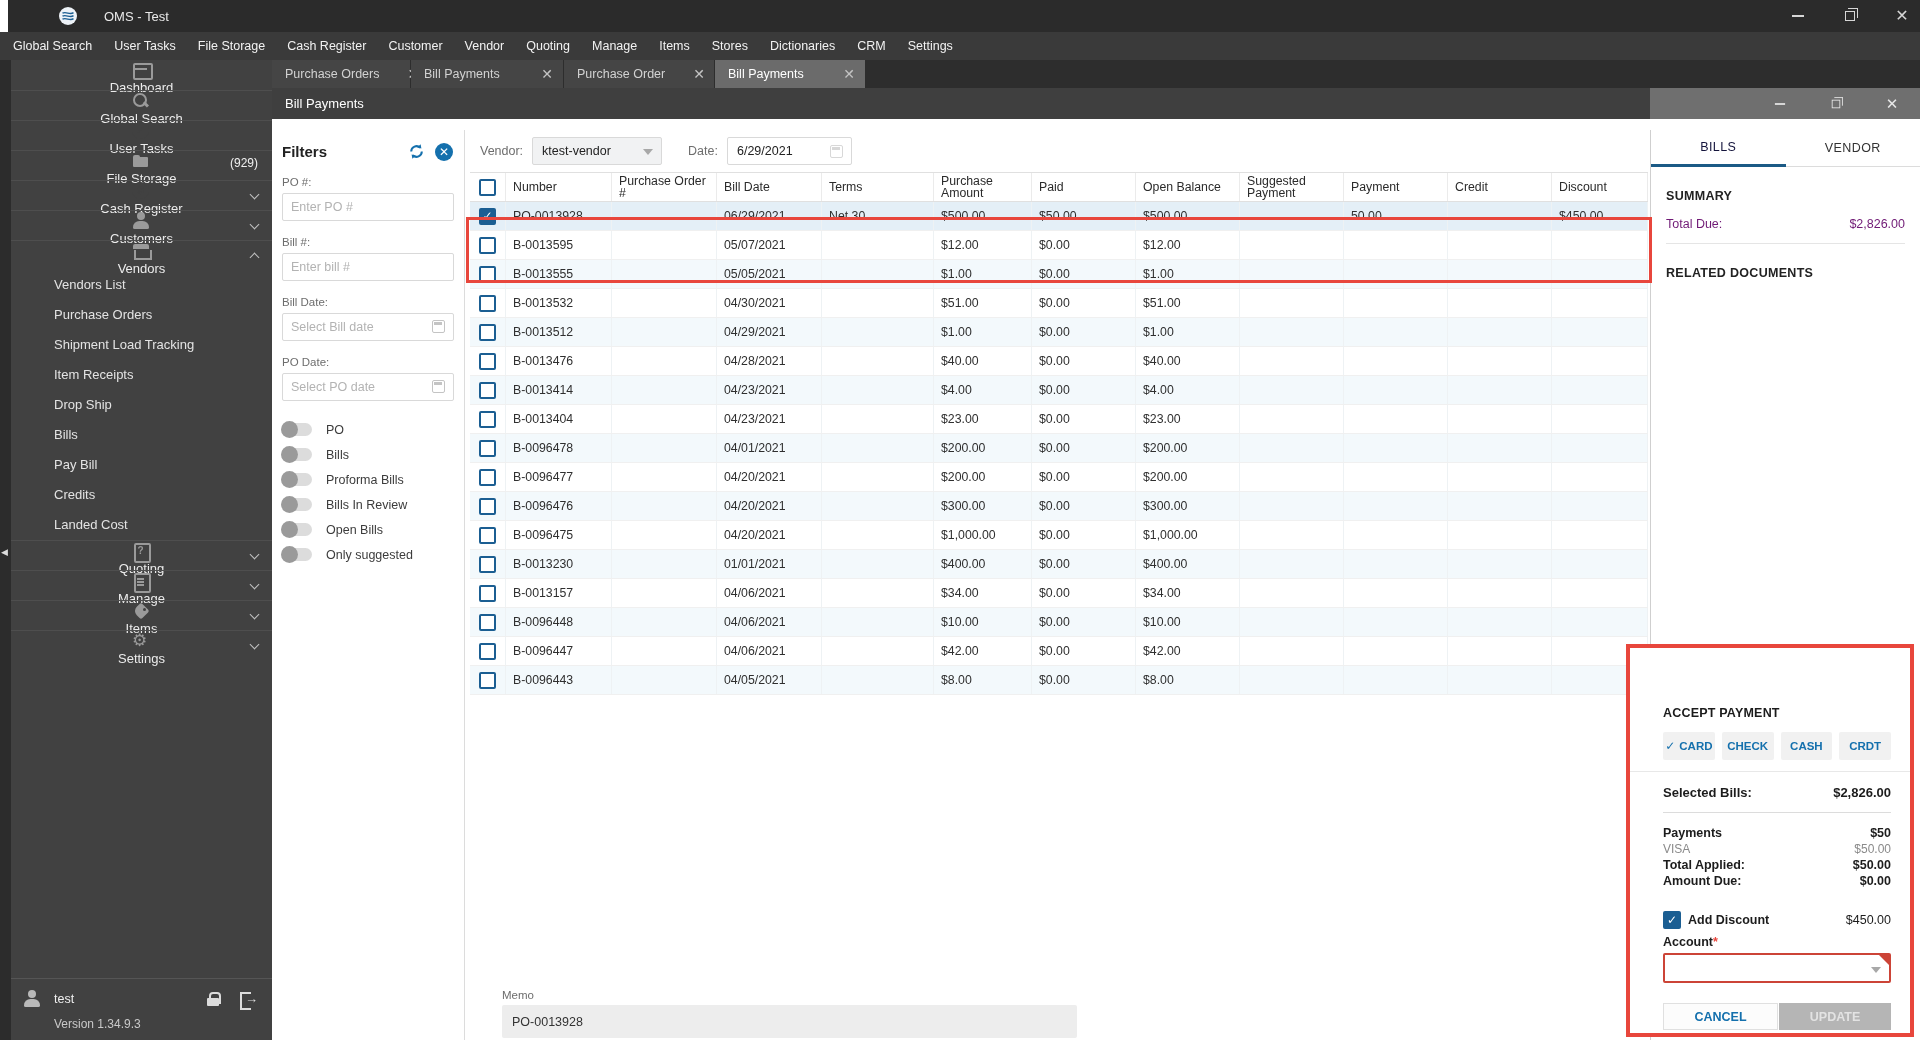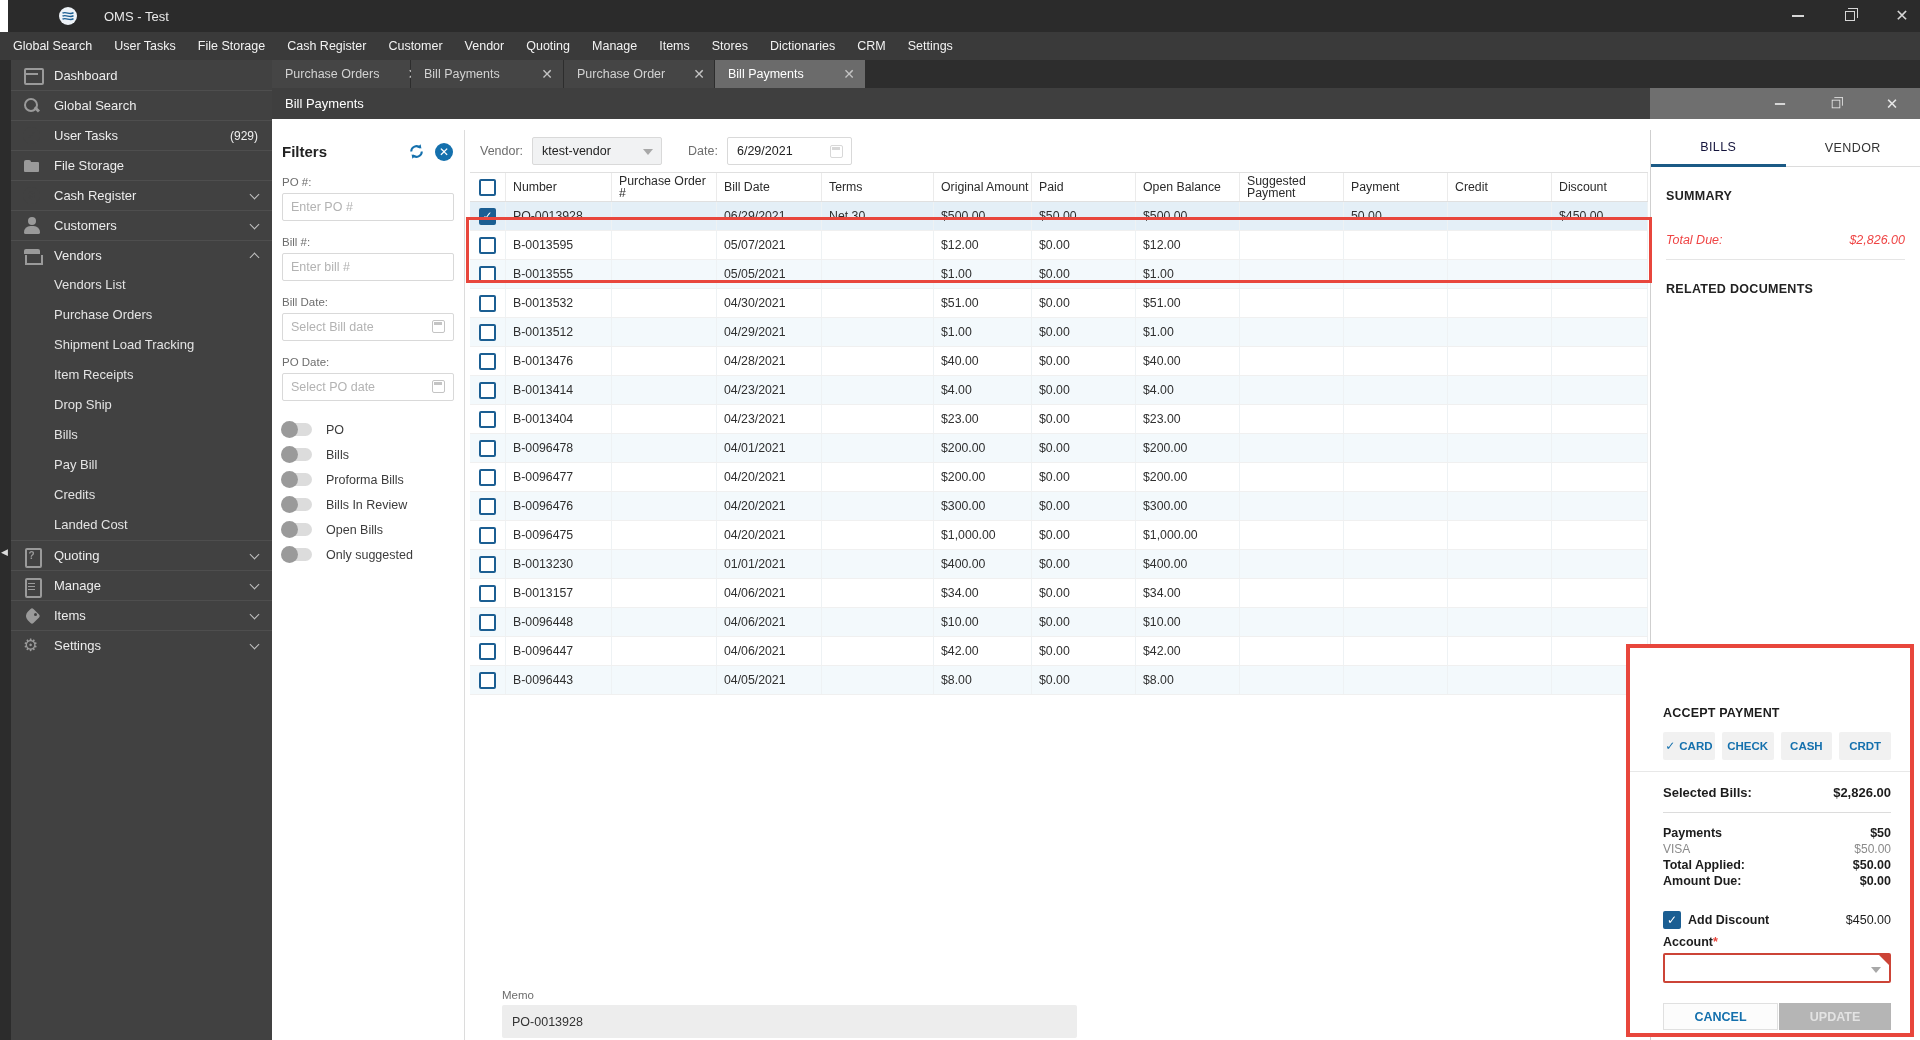--- a/index.html
+++ b/index.html
@@ -25,21 +25,21 @@
   .menu-item { color:#f2f2f2; font-size:12.5px; padding:0 11px; height:28px; line-height:28px; cursor:pointer; }
 
   
   .app-body { position:absolute; left:0; top:60px; width:1920px; height:980px; display:flex; }
 
   
   .sidebar { position:relative; width:272px; height:980px; background:#414141; flex:none; }
   .sidebar-strip { position:absolute; left:0; top:0; width:11px; height:100%; background:#2c2c2c; }
   .collapse-arrow { position:absolute; left:1px; top:487px; color:#dcdcdc; font-size:9px; cursor:pointer; }
   .sidebar-items { position:absolute; left:11px; top:0; width:261px; }
-  .side-item { height:30px; display:flex; align-items:center; border-top:1px solid #4e4e4e; cursor:pointer; position:relative; }
+  .side-item { height:30px; display:flex; align-items:center; border-top:1px solid #4e4e4e; cursor:pointer; position:relative;flex-direction:column; }
   .side-item:first-child { border-top:none; }
   .side-label { color:#ececec; font-size:13px; margin-left:0; }
   .side-sub { height:30px; line-height:30px; color:#e3e3e3; font-size:13px; padding-left:43px; cursor:pointer; }
   .side-badge { margin-left:auto; margin-right:14px; color:#f0f0f0; font-size:12px; }
   .chev { width:7px; height:7px; border-right:1.6px solid #c2c2c2; border-bottom:1.6px solid #c2c2c2; display:inline-block; position:absolute; right:14px; }
   .chev.down { transform:rotate(45deg); top:10px; }
   .chev.up { transform:rotate(-135deg); top:13px; }
 
   
   .ic { width:20px; height:20px; margin:0 12px 0 11px; position:relative; color:#9a9a9a; flex:none; display:inline-block; }
@@ -139,21 +139,21 @@
   .memo-label { font-size:11.5px; color:#6d6d6d; margin-bottom:4px; }
   .memo-input { width:575px; height:33px; background:#ededed; border:none; border-radius:2px; padding:0 10px; font-size:12.5px; color:#333; font-family:inherit; }
 
   
   .right-panel { width:270px; height:921px; border-left:1px solid #cfcfcf; flex:none; background:#fff; }
   .rp-tabs { display:flex; height:37px; }
   .rp-tab { flex:1; display:flex; align-items:center; justify-content:center; font-size:12.5px; letter-spacing:0.4px; color:#333; border-bottom:1px solid #dcdcdc; cursor:pointer; }
   .rp-tab.active { color:#14143c; border-bottom:3px solid #1b5a85; }
   .rp-body { padding:0 15px; }
   .rp-h { font-size:12.5px; font-weight:bold; color:#222; letter-spacing:0.3px; margin-top:22px; }
-  .rp-row { display:flex; font-size:12.5px; color:#ef4444; margin-top:30px;font-style:italic; }
+  .rp-row { display:flex; font-size:12.5px; color:#701a75; margin-top:14px; }
   .rp-row .val { margin-left:auto; }
   .rp-div { border-bottom:1px solid #e5e5e5; margin-top:12px; }
 
   
   .payment-box { position:absolute; left:1626px; top:644px; width:288px; height:393px; border:4px solid #e8463c; background:#fff; z-index:30; }
   .pay-inner { padding:0 19px 0 33px; font-size:12.5px; color:#1c1c1c; }
   .pay-title { font-weight:bold; font-size:12.5px; letter-spacing:0.2px; margin-top:58px; }
   .methods { display:flex; margin-top:12px; gap:7px; }
   .method-btn { flex:1; height:28px; background:#f1f1f1; border:none; border-radius:2px; color:#1470ad; font-size:11.5px; font-weight:bold; font-family:inherit; display:flex; align-items:center; justify-content:center; cursor:pointer; white-space:nowrap; }
   .mcheck { margin-right:4px; font-size:12px; }
@@ -283,20 +283,29 @@
             <span class="ic ic-tag"></span>
             <span class="side-label">Items</span>
             <span class="chev down"></span>
           </div>
           <div class="side-item">
             <span class="ic ic-gear"></span>
             <span class="side-label">Settings</span>
             <span class="chev down"></span>
           </div>
         </div>
+      <div class="sidebar-footer">
+        <div class="user-row">
+          <span class="ic ic-person"></span>
+          <span class="user-name">test</span>
+          <span class="ic-lock"></span>
+          <span class="ic-logout"></span>
+        </div>
+        <div class="version">Version 1.34.9.3</div>
+      </div>
     </div>
 
     <div class="content">
       <div class="tabrow">
           <div class="wtab w1">
             <span class="wtab-label">Purchase Orders</span>
             <span class="wtab-close">✕</span>
           </div>
           <div class="wtab w2">
             <span class="wtab-label">Bill Payments</span>
@@ -417,21 +426,21 @@
 
           <div class="tbl">
             <div class="trow thead">
               <div class="th cb">
                 <span class="checkbox"></span>
               </div>
             <div class="th">Number</div>
                 <div class="th">Purchase Order #</div>
                 <div class="th">Bill Date</div>
                 <div class="th">Terms</div>
-                <div class="th">Original Amount</div>
+                <div class="th">Purchase Amount</div>
                 <div class="th">Paid</div>
                 <div class="th">Open Balance</div>
                 <div class="th">Suggested Payment</div>
                 <div class="th">Payment</div>
                 <div class="th">Credit</div>
                 <div class="th">Discount</div>
               </div>
             <div>
                 <div class="trow brow sel">
                   <div class="td cb">

